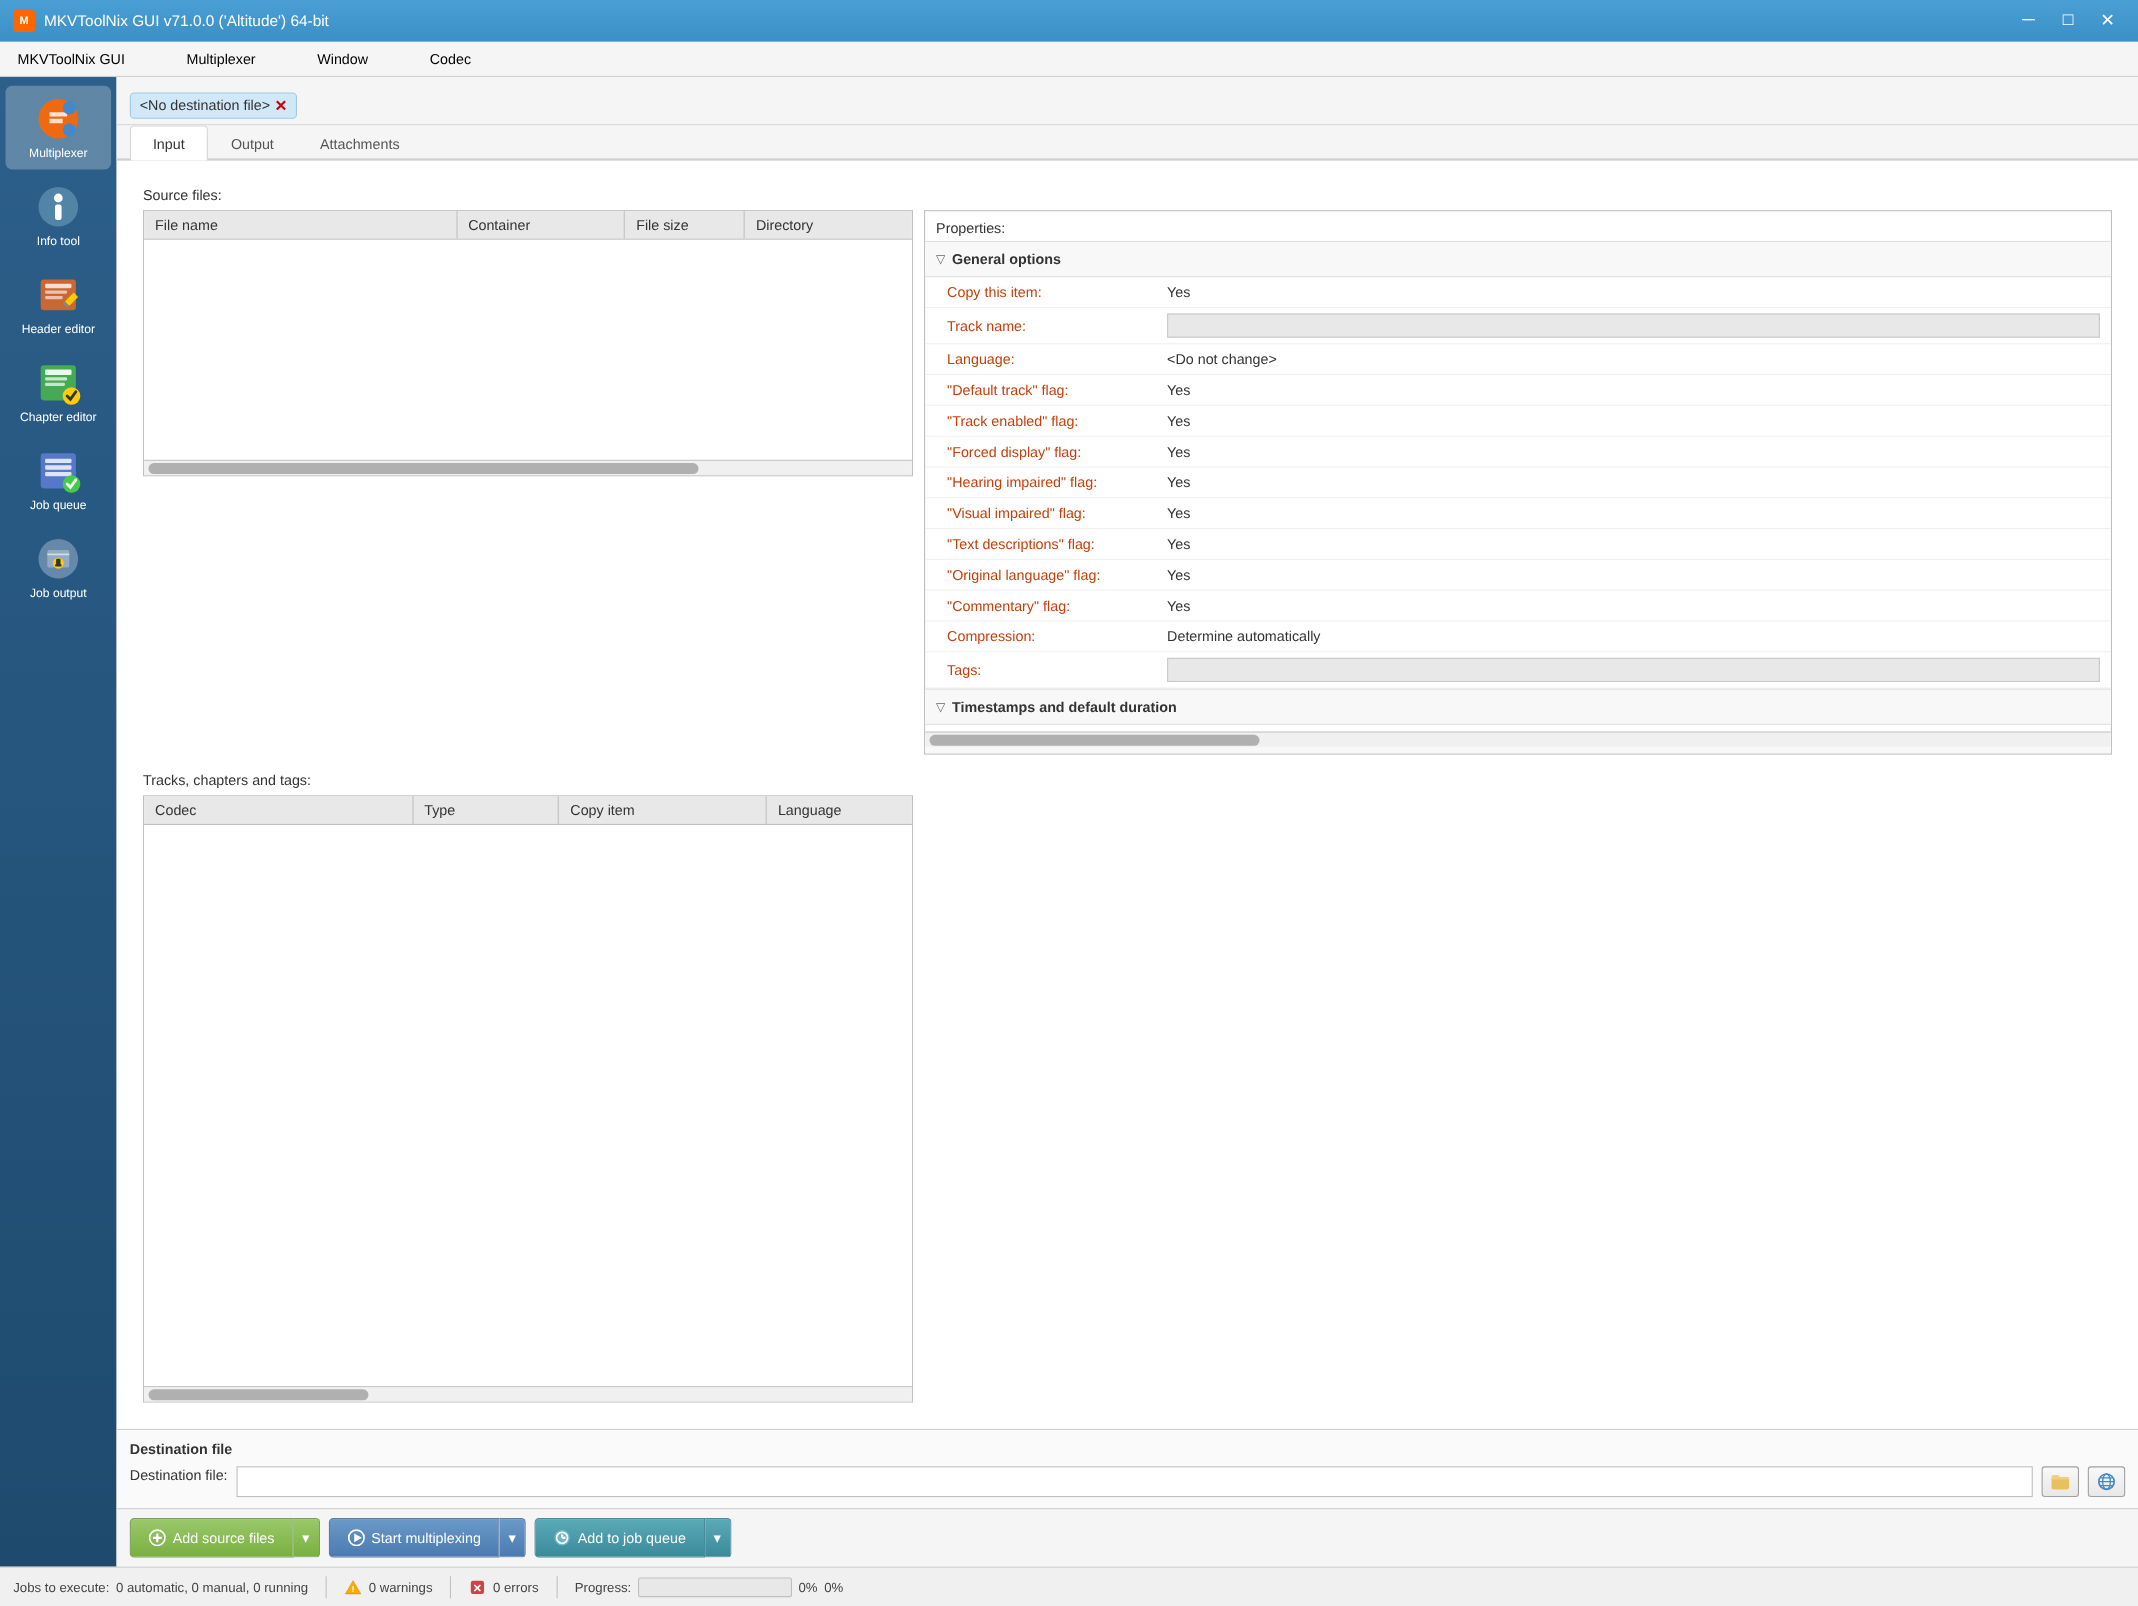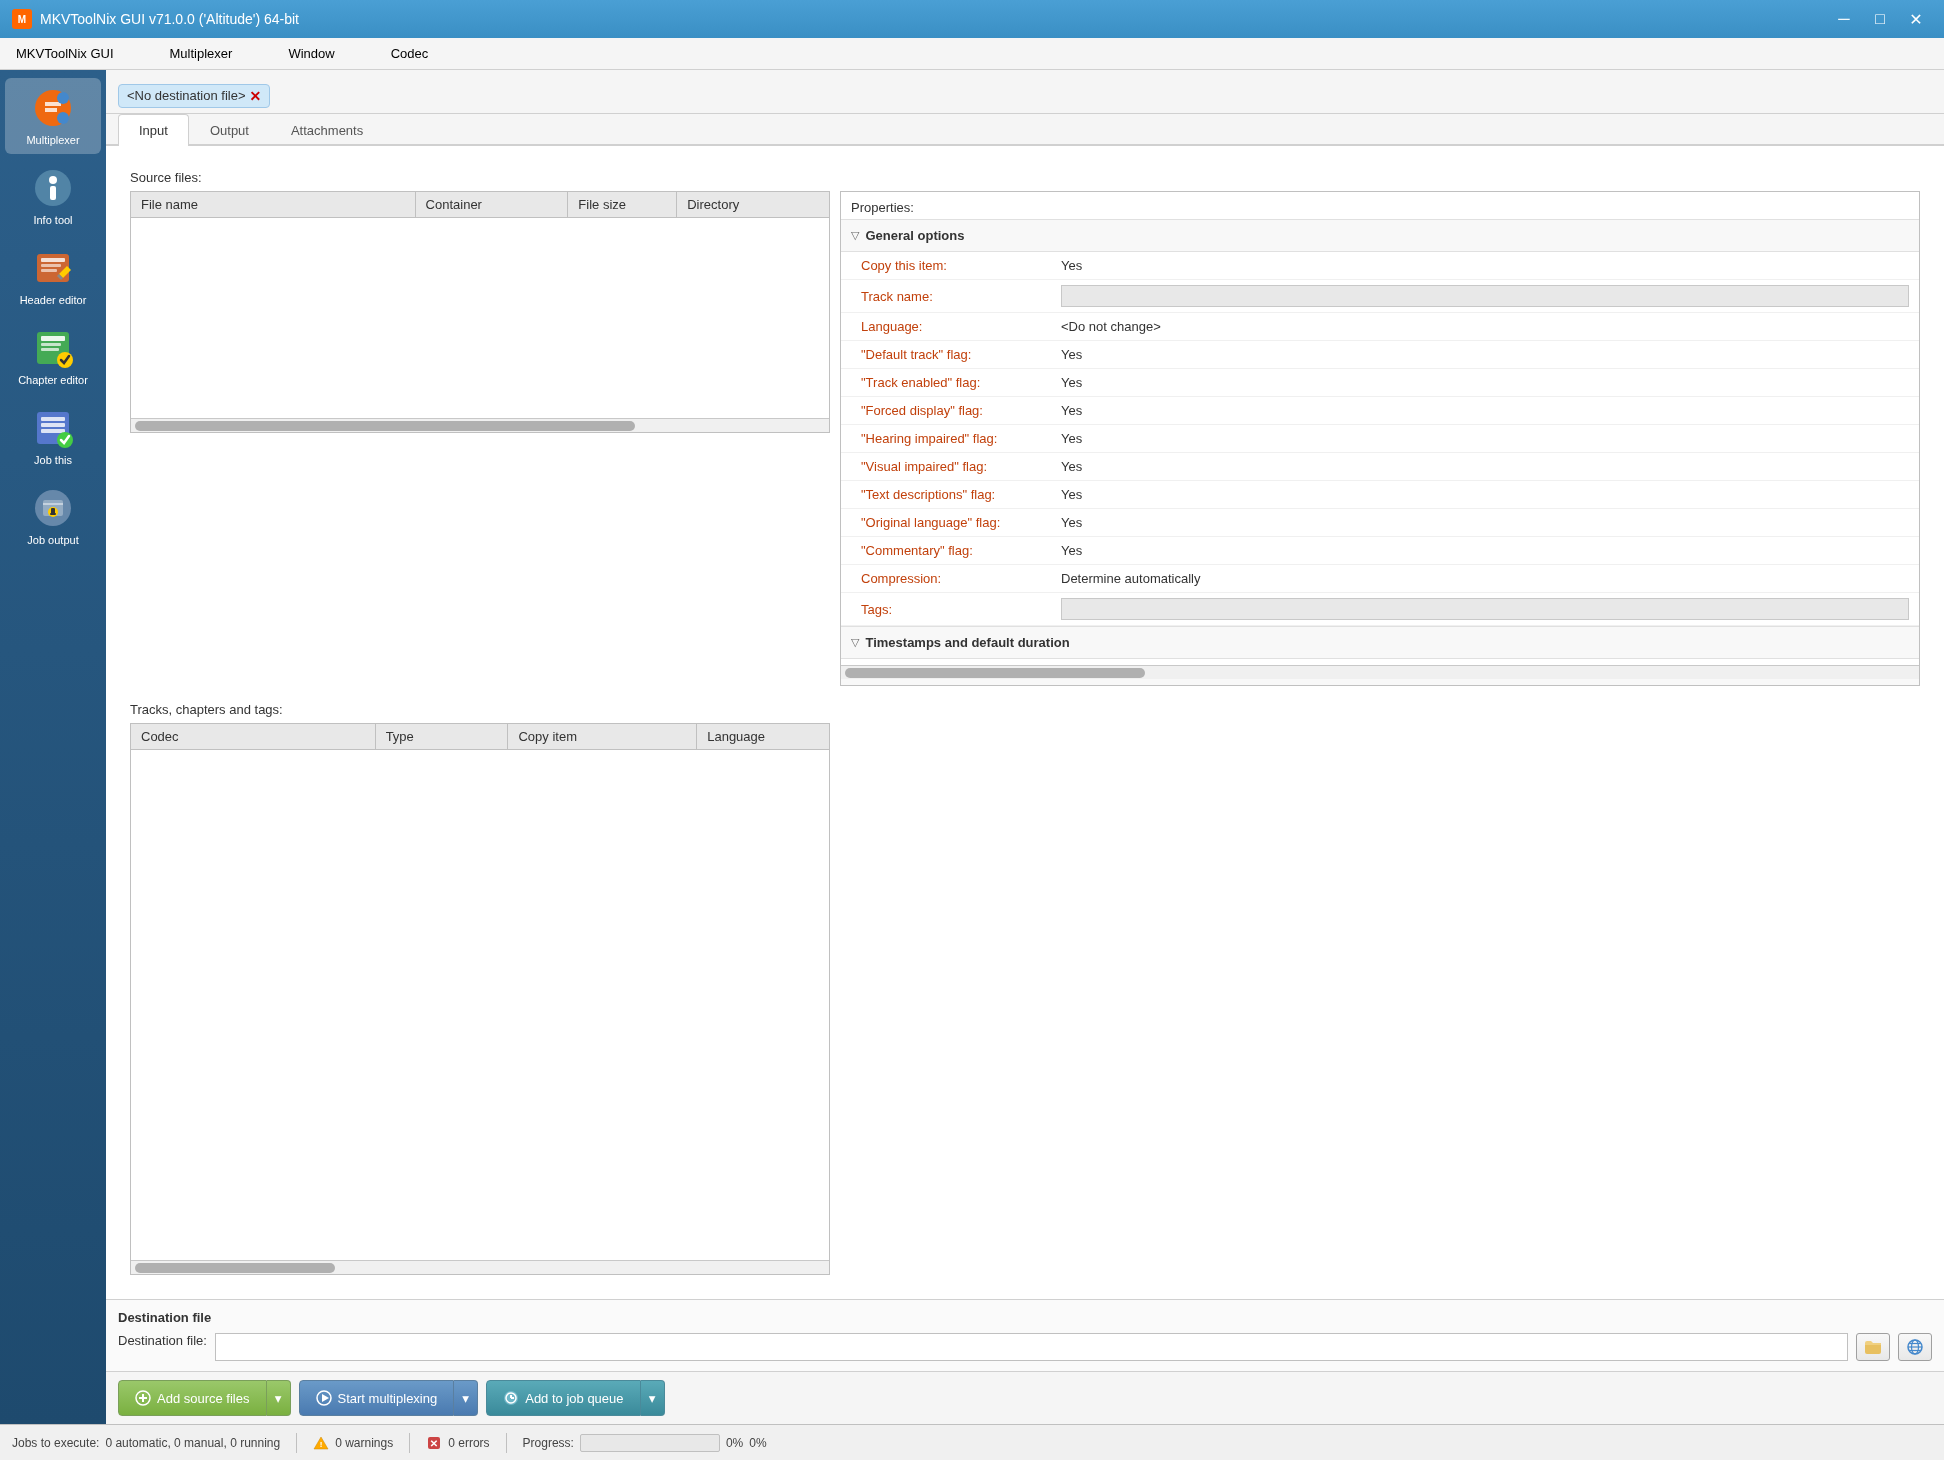--- a/index.html
+++ b/index.html
@@ -209,21 +209,21 @@
       <div class="sidebar-icon">
         <svg width="44" height="44" viewBox="0 0 44 44">
           <rect x="6" y="6" width="32" height="32" rx="3" fill="#5577cc"></rect>
           <rect x="10" y="11" width="24" height="4" rx="1" fill="white" opacity="0.8"></rect>
           <rect x="10" y="17" width="24" height="4" rx="1" fill="white" opacity="0.8"></rect>
           <rect x="10" y="23" width="24" height="4" rx="1" fill="white" opacity="0.8"></rect>
           <circle cx="34" cy="34" r="8" fill="#44cc44"></circle>
           <path d="M30 34 L33 37 L38 30" stroke="white" stroke-width="2.5" fill="none" stroke-linecap="round"></path>
         </svg>
       </div>
-      <span>Job this</span>
+      <span>Job queue</span>
     </div>
     <div class="sidebar-item">
       <div class="sidebar-icon">
         <svg width="44" height="44" viewBox="0 0 44 44">
           <circle cx="22" cy="22" r="18" fill="#6688aa"></circle>
           <rect x="12" y="14" width="20" height="16" rx="2" fill="white" opacity="0.3"></rect>
           <path d="M12 18 L32 18" stroke="white" stroke-width="1.5" opacity="0.6"></path>
           <circle cx="22" cy="26" r="5" fill="#ffcc00"></circle>
           <rect x="20" y="22" width="4" height="6" rx="1" fill="#333"></rect>
           <rect x="19" y="27" width="6" height="2" rx="1" fill="#333"></rect>

